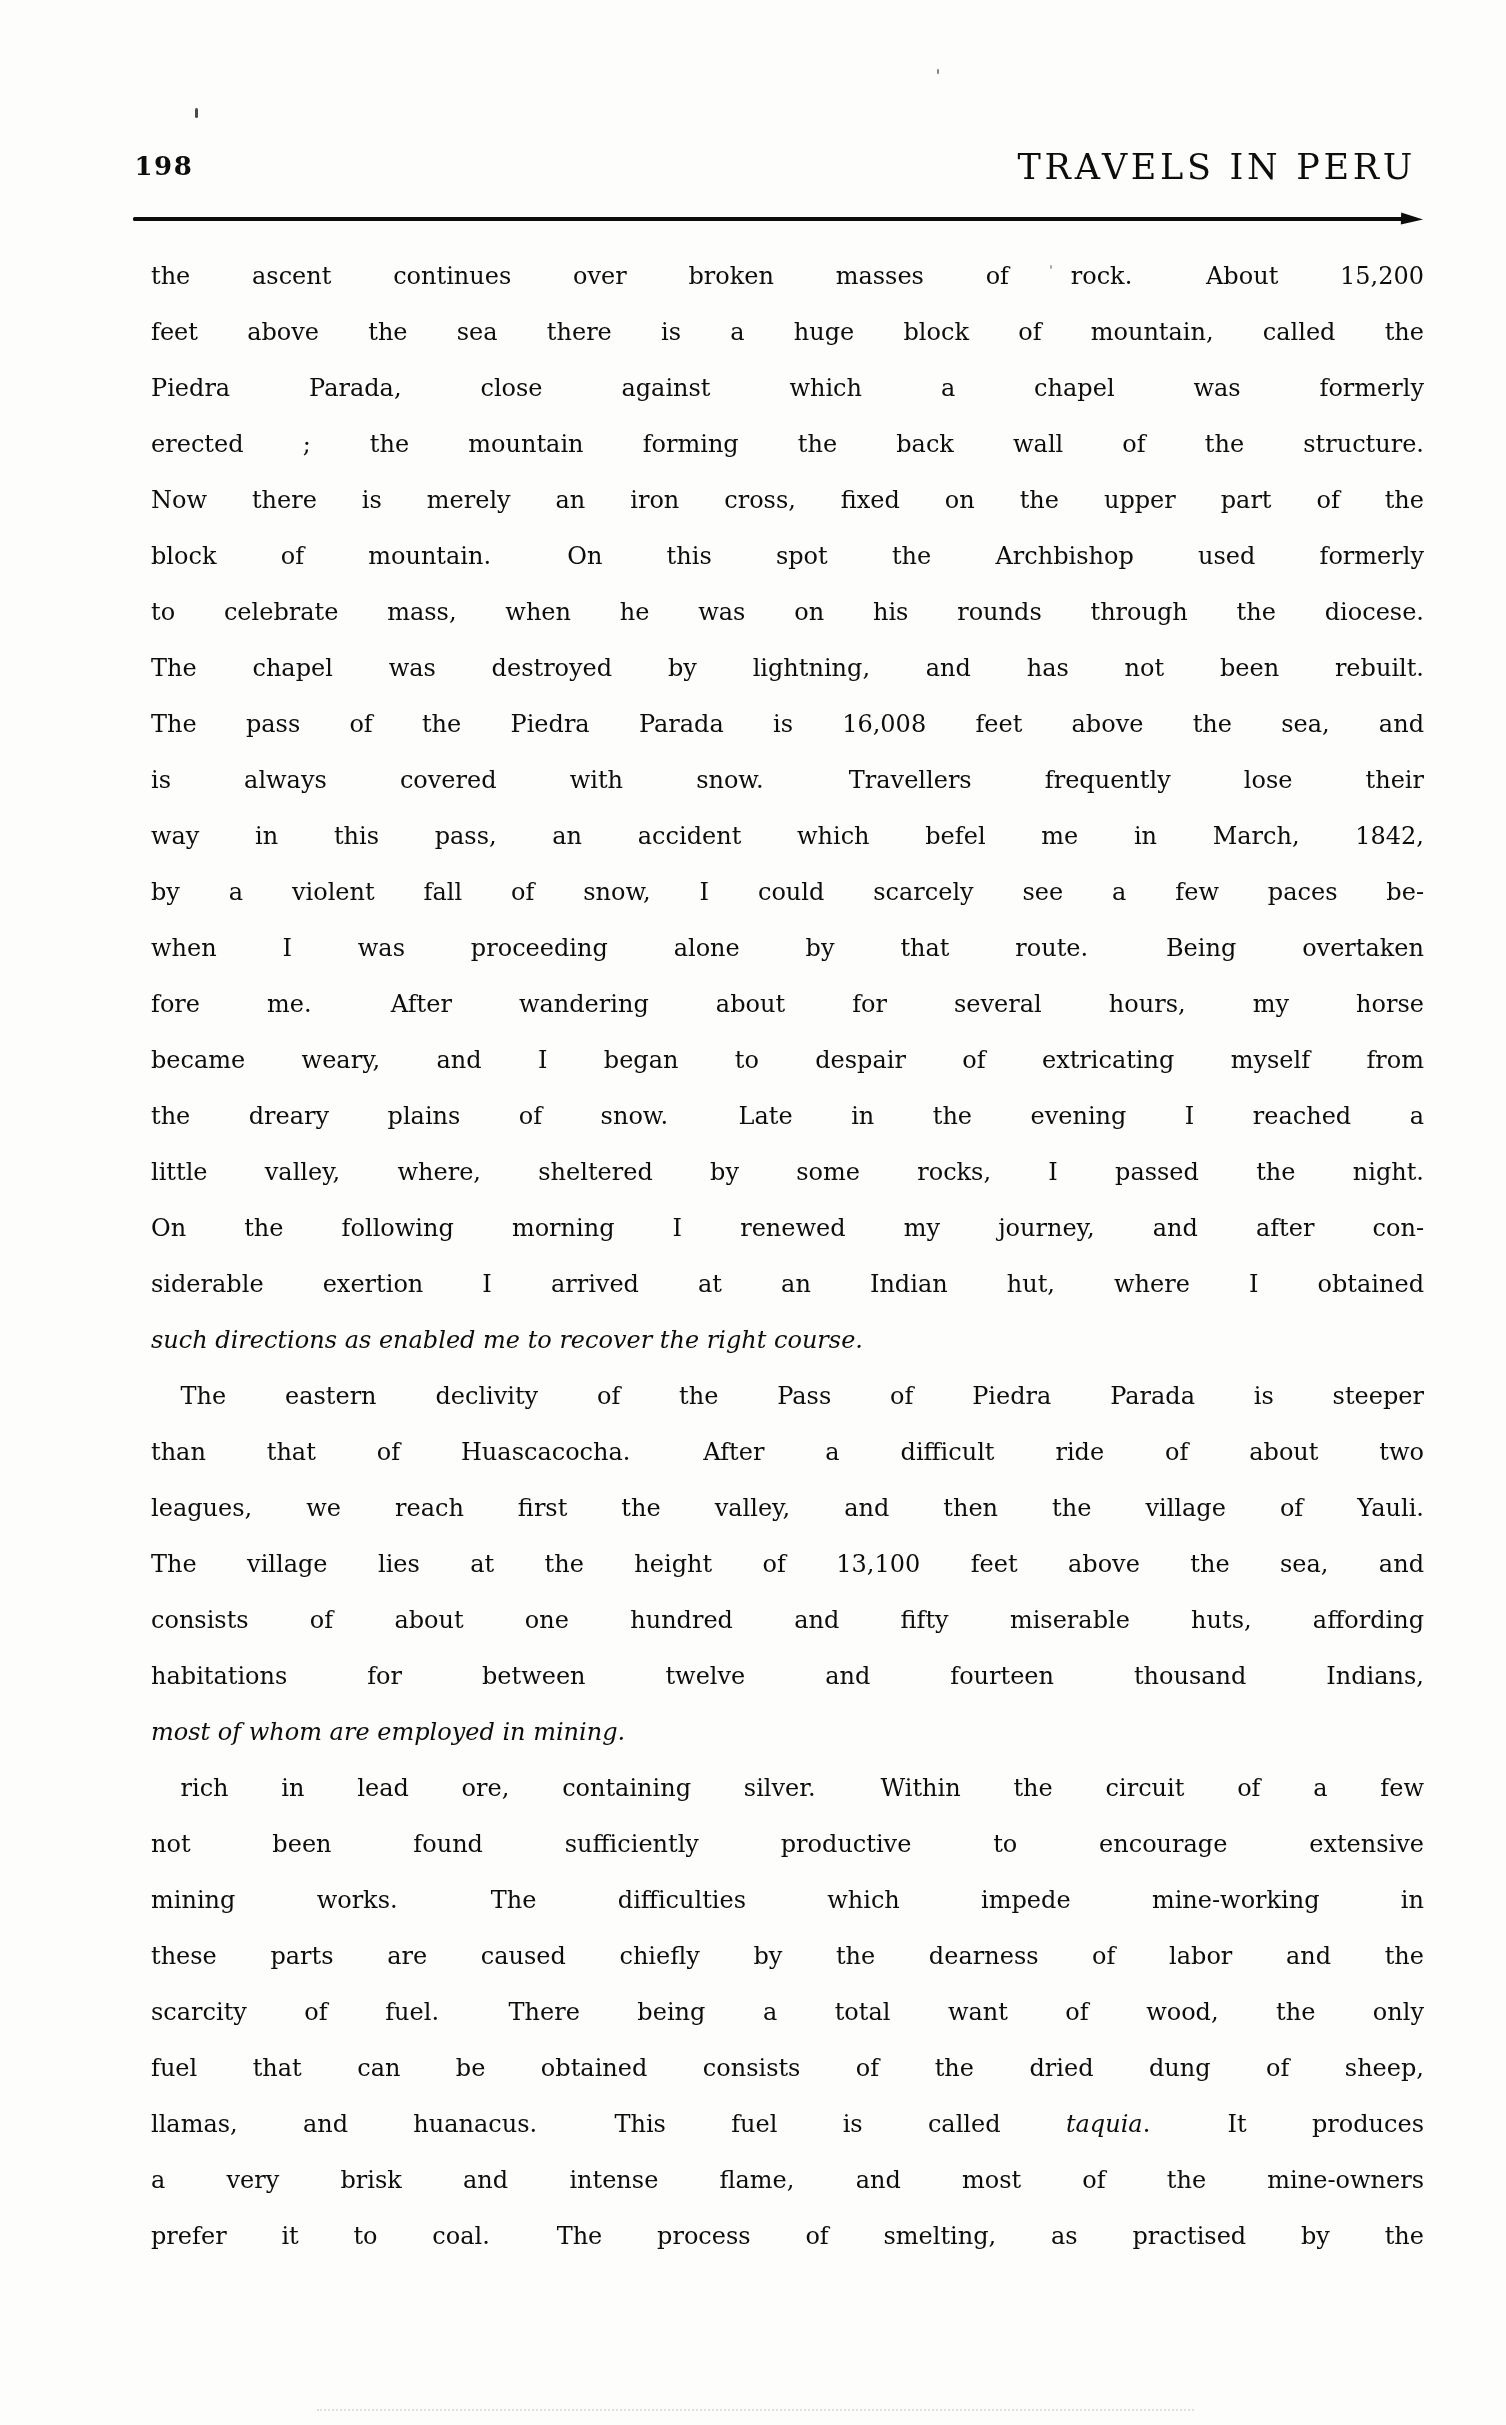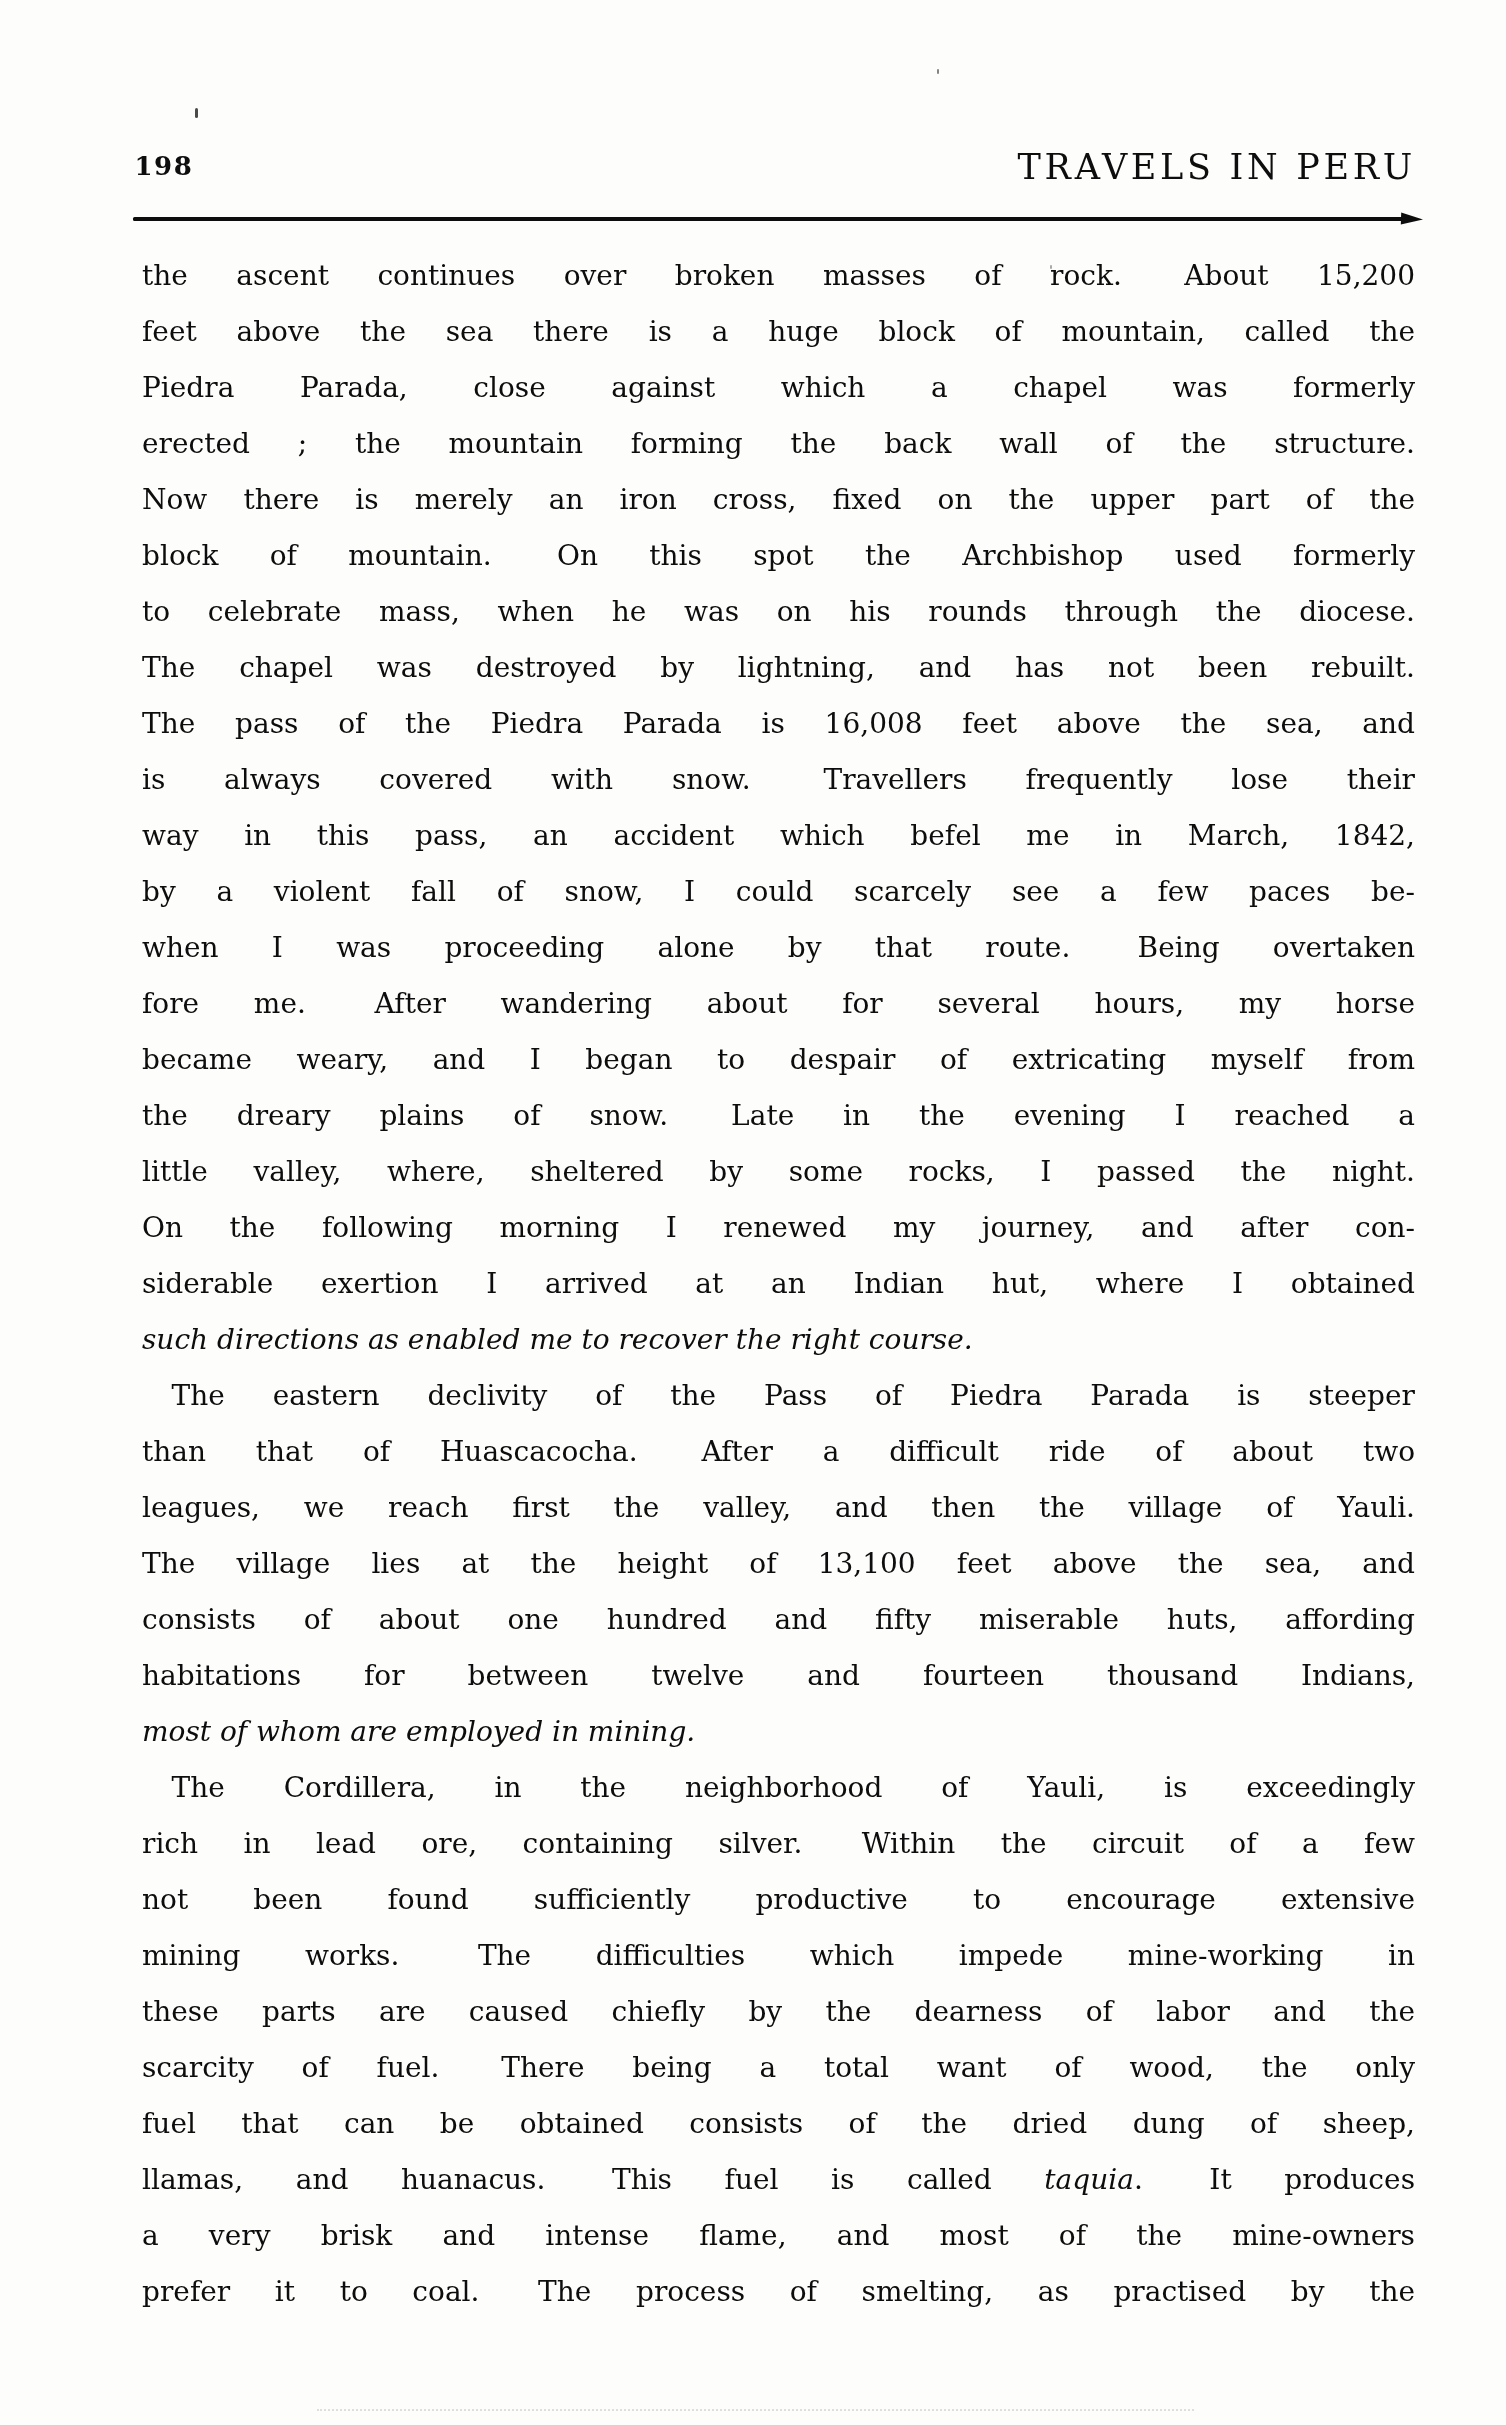--- a/index.html
+++ b/index.html
@@ -64,24 +64,24 @@
     top:213px;
     width:0;height:0;
     border-top:6.6px solid transparent;
     border-bottom:6.6px solid transparent;
     border-left:22px solid var(--ink);
     transform:rotate(2deg);
   }
   
   .text-column{
     position:absolute;
-    left:142px;
+    left:151px;
     top:248px;
     width:1273px;
-    font-size:28px;
+    font-size:24px;
     line-height:56px;
   }
   .line{
     text-align:justify;
     text-align-last:justify;
     white-space:normal;
   }
   .line.last{
     text-align-last:left;
     font-style:italic;
@@ -152,21 +152,20 @@
       <div class="paragraph indent">
         <div class="line">The eastern declivity of the Pass of Piedra Parada is steeper</div>
         <div class="line">than that of Huascacocha.  After a difficult ride of about two</div>
         <div class="line">leagues, we reach first the valley, and then the village of Yauli.</div>
         <div class="line">The village lies at the height of 13,100 feet above the sea, and</div>
         <div class="line">consists of about one hundred and fifty miserable huts, affording</div>
         <div class="line">habitations for between twelve and fourteen thousand Indians,</div>
         <div class="line last">most of whom are employed in mining.</div>
       </div>
       <div class="paragraph indent">
-        <div class="line">The Cordillera, in the neighborhood of Yauli, is exceedingly</div>
         <div class="line">rich in lead ore, containing silver.  Within the circuit of a few</div>
         <div class="line">not been found sufficiently productive to encourage extensive</div>
         <div class="line">mining works.  The difficulties which impede mine-working in</div>
         <div class="line">these parts are caused chiefly by the dearness of labor and the</div>
         <div class="line">scarcity of fuel.  There being a total want of wood, the only</div>
         <div class="line">fuel that can be obtained consists of the dried dung of sheep,</div>
         <div class="line">llamas, and huanacus.  This fuel is called <i>taquia</i>.  It produces</div>
         <div class="line">a very brisk and intense flame, and most of the mine-owners</div>
         <div class="line">prefer it to coal.  The process of smelting, as practised by the</div>
       </div>

